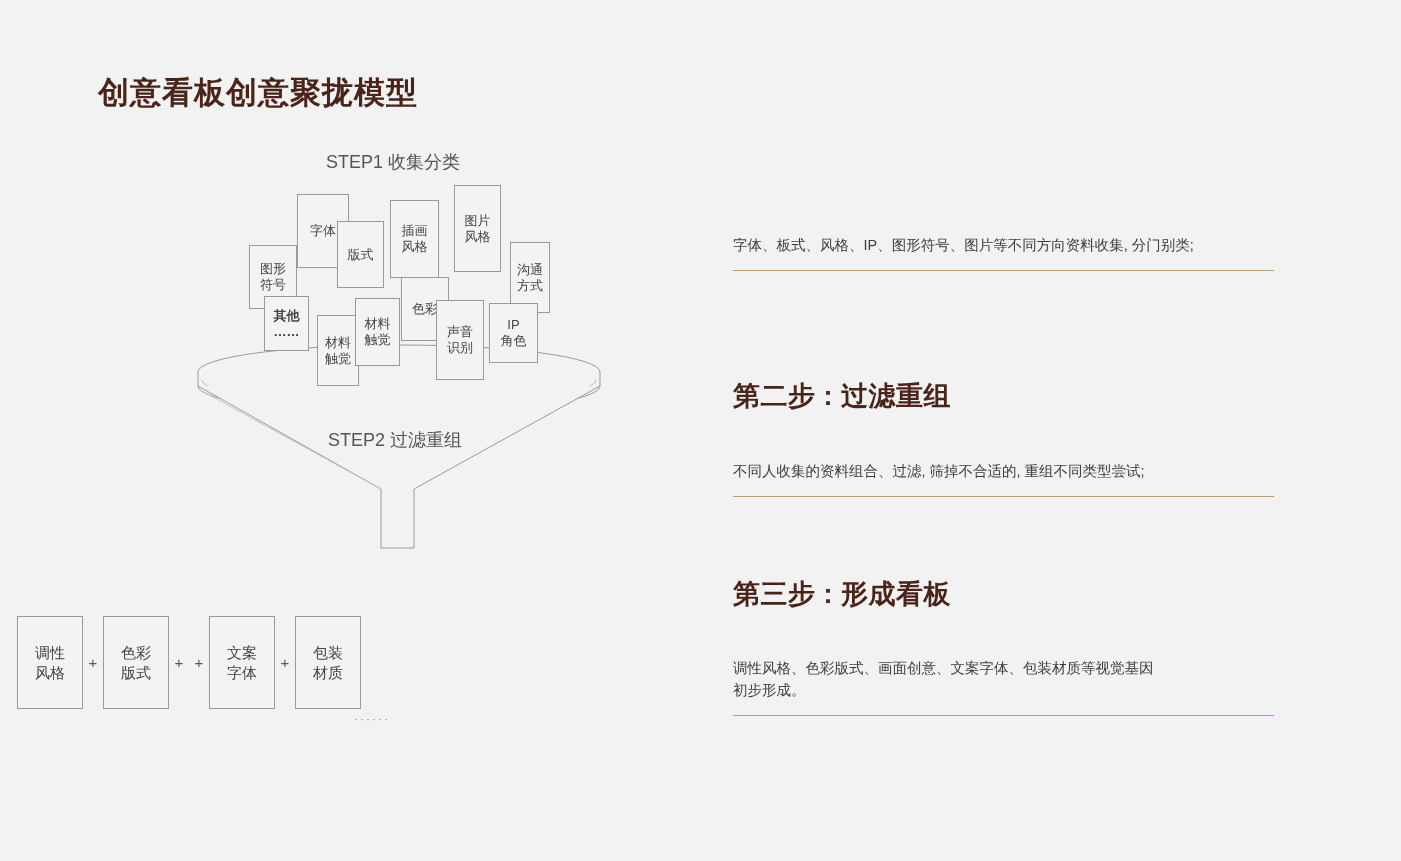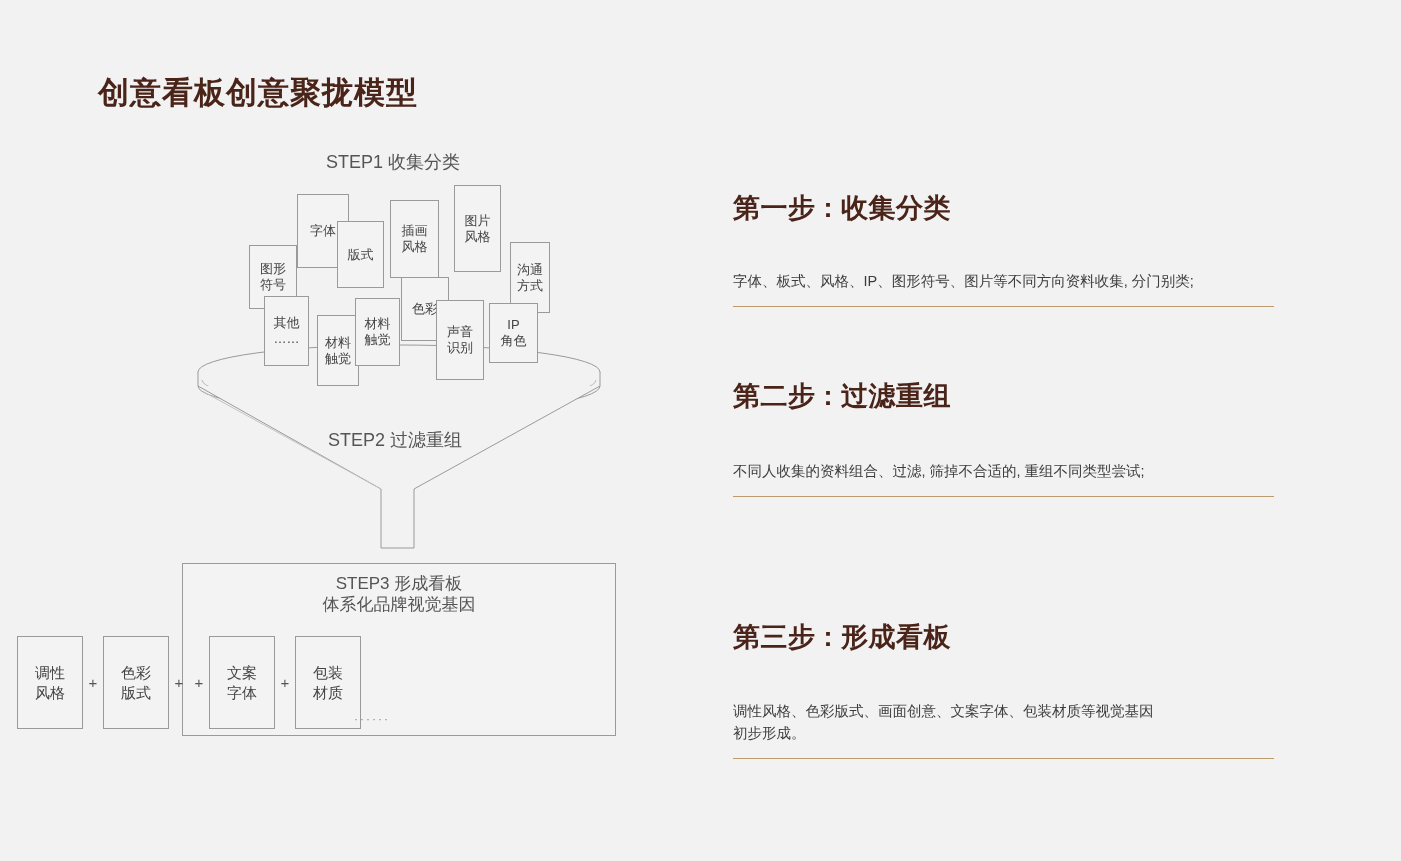--- a/index.html
+++ b/index.html
@@ -56,21 +56,21 @@
     border:1px solid #9a9a9a;
     background:#f3f3f3;
     box-sizing:border-box;
   }
   #step3-title{
     position:absolute;left:0;top:9px;width:100%;
     text-align:center;color:#555;font-size:17px;line-height:21px;
     white-space:pre-line;
   }
   #step3-row{
-    position:absolute;left:17px;top:636px;
+    position:absolute;left:17px;top:616px;
     width:400px;height:93px;
     display:flex;align-items:center;
   }
   .gene-card{
     width:66px;height:93px;
     border:1px solid #9a9a9a;
     background:#f3f3f3;
     color:#444;font-size:15px;line-height:20px;
     display:flex;align-items:center;justify-content:center;
     text-align:center;white-space:pre-line;
@@ -82,21 +82,21 @@
   #ellipsis{
     position:absolute;left:0;top:712px;width:100%;
     text-align:center;color:#8a8a8a;font-size:12px;letter-spacing:2px;
   }
 
   
   #right-panel{position:absolute;left:733px;top:0;width:560px;}
   .section{position:absolute;width:541px;}
   #sec-0{top:190px;}
   #sec-1{top:378px;}
-  #sec-2{top:576px;margin-top:43px;}
+  #sec-2{top:576px;}
   .sec-title{
     font-size:27px;font-weight:bold;color:#4a2418;
     letter-spacing:0.5px;white-space:nowrap;margin:0;
   }
   .sec-body{
     margin:0;padding-top:44px;
     font-size:14.5px;line-height:22px;color:#3c3c3c;
     white-space:pre-line;
   }
   .sec-rule{
@@ -132,58 +132,53 @@
       <div class="card" style="left: 249px; top: 245px; width: 48px; height: 64px; z-index: 10;">图形
 符号</div>
       <div class="card" style="left: 297px; top: 194px; width: 52px; height: 74px; z-index: 11;">字体</div>
       <div class="card" style="left: 337px; top: 221px; width: 47px; height: 67px; z-index: 12;">版式</div>
       <div class="card" style="left: 390px; top: 200px; width: 49px; height: 78px; z-index: 13;">插画
 风格</div>
       <div class="card" style="left: 454px; top: 185px; width: 47px; height: 87px; z-index: 14;">图片
 风格</div>
       <div class="card" style="left: 510px; top: 242px; width: 40px; height: 71px; z-index: 15;">沟通
 方式</div>
-      <div class="card" style="left: 264px; top: 296px; width: 45px; height: 70px; z-index: 16;">其他
+      <div class="card" style="left: 264px; top: 296px; width: 45px; height: 55px; z-index: 16; font-weight: bold;">其他
 ……</div>
       <div class="card" style="left: 317px; top: 315px; width: 42px; height: 71px; z-index: 17;">材料
 触觉</div>
       <div class="card" style="left: 355px; top: 298px; width: 45px; height: 68px; z-index: 18;">材料
 触觉</div>
       <div class="card" style="left: 401px; top: 277px; width: 48px; height: 64px; z-index: 19;">色彩</div>
       <div class="card" style="left: 436px; top: 300px; width: 48px; height: 80px; z-index: 20;">声音
 识别</div>
       <div class="card" style="left: 489px; top: 303px; width: 49px; height: 60px; z-index: 21;">IP
 角色</div>
     </div>
 
-  <div id="step3-box">
-    <div id="step3-title">STEP3 形成看板
-体系化品牌视觉基因</div>
-  </div>
   <div id="step3-row">
       <div class="gene-card">调性
 风格</div>
       <div class="plus">+</div>
       <div class="gene-card">色彩
 版式</div>
       <div class="plus">+</div>
       <div class="plus">+</div>
       <div class="gene-card">文案
 字体</div>
       <div class="plus">+</div>
       <div class="gene-card">包装
 材质</div>
     </div>
   <div id="ellipsis">······</div>
 </div>
 
 <div id="right-panel">
 
   <div class="section" id="sec-0">
-    <h2 class="sec-title">第一步 : 收集分类</h2>
     <p class="sec-body">字体、板式、风格、IP、图形符号、图片等不同方向资料收集, 分门别类;</p>
     <div class="sec-rule"></div>
   </div>
 
   <div class="section" id="sec-1">
     <h2 class="sec-title">第二步 : 过滤重组</h2>
     <p class="sec-body">不同人收集的资料组合、过滤, 筛掉不合适的, 重组不同类型尝试;</p>
     <div class="sec-rule"></div>
   </div>
 

